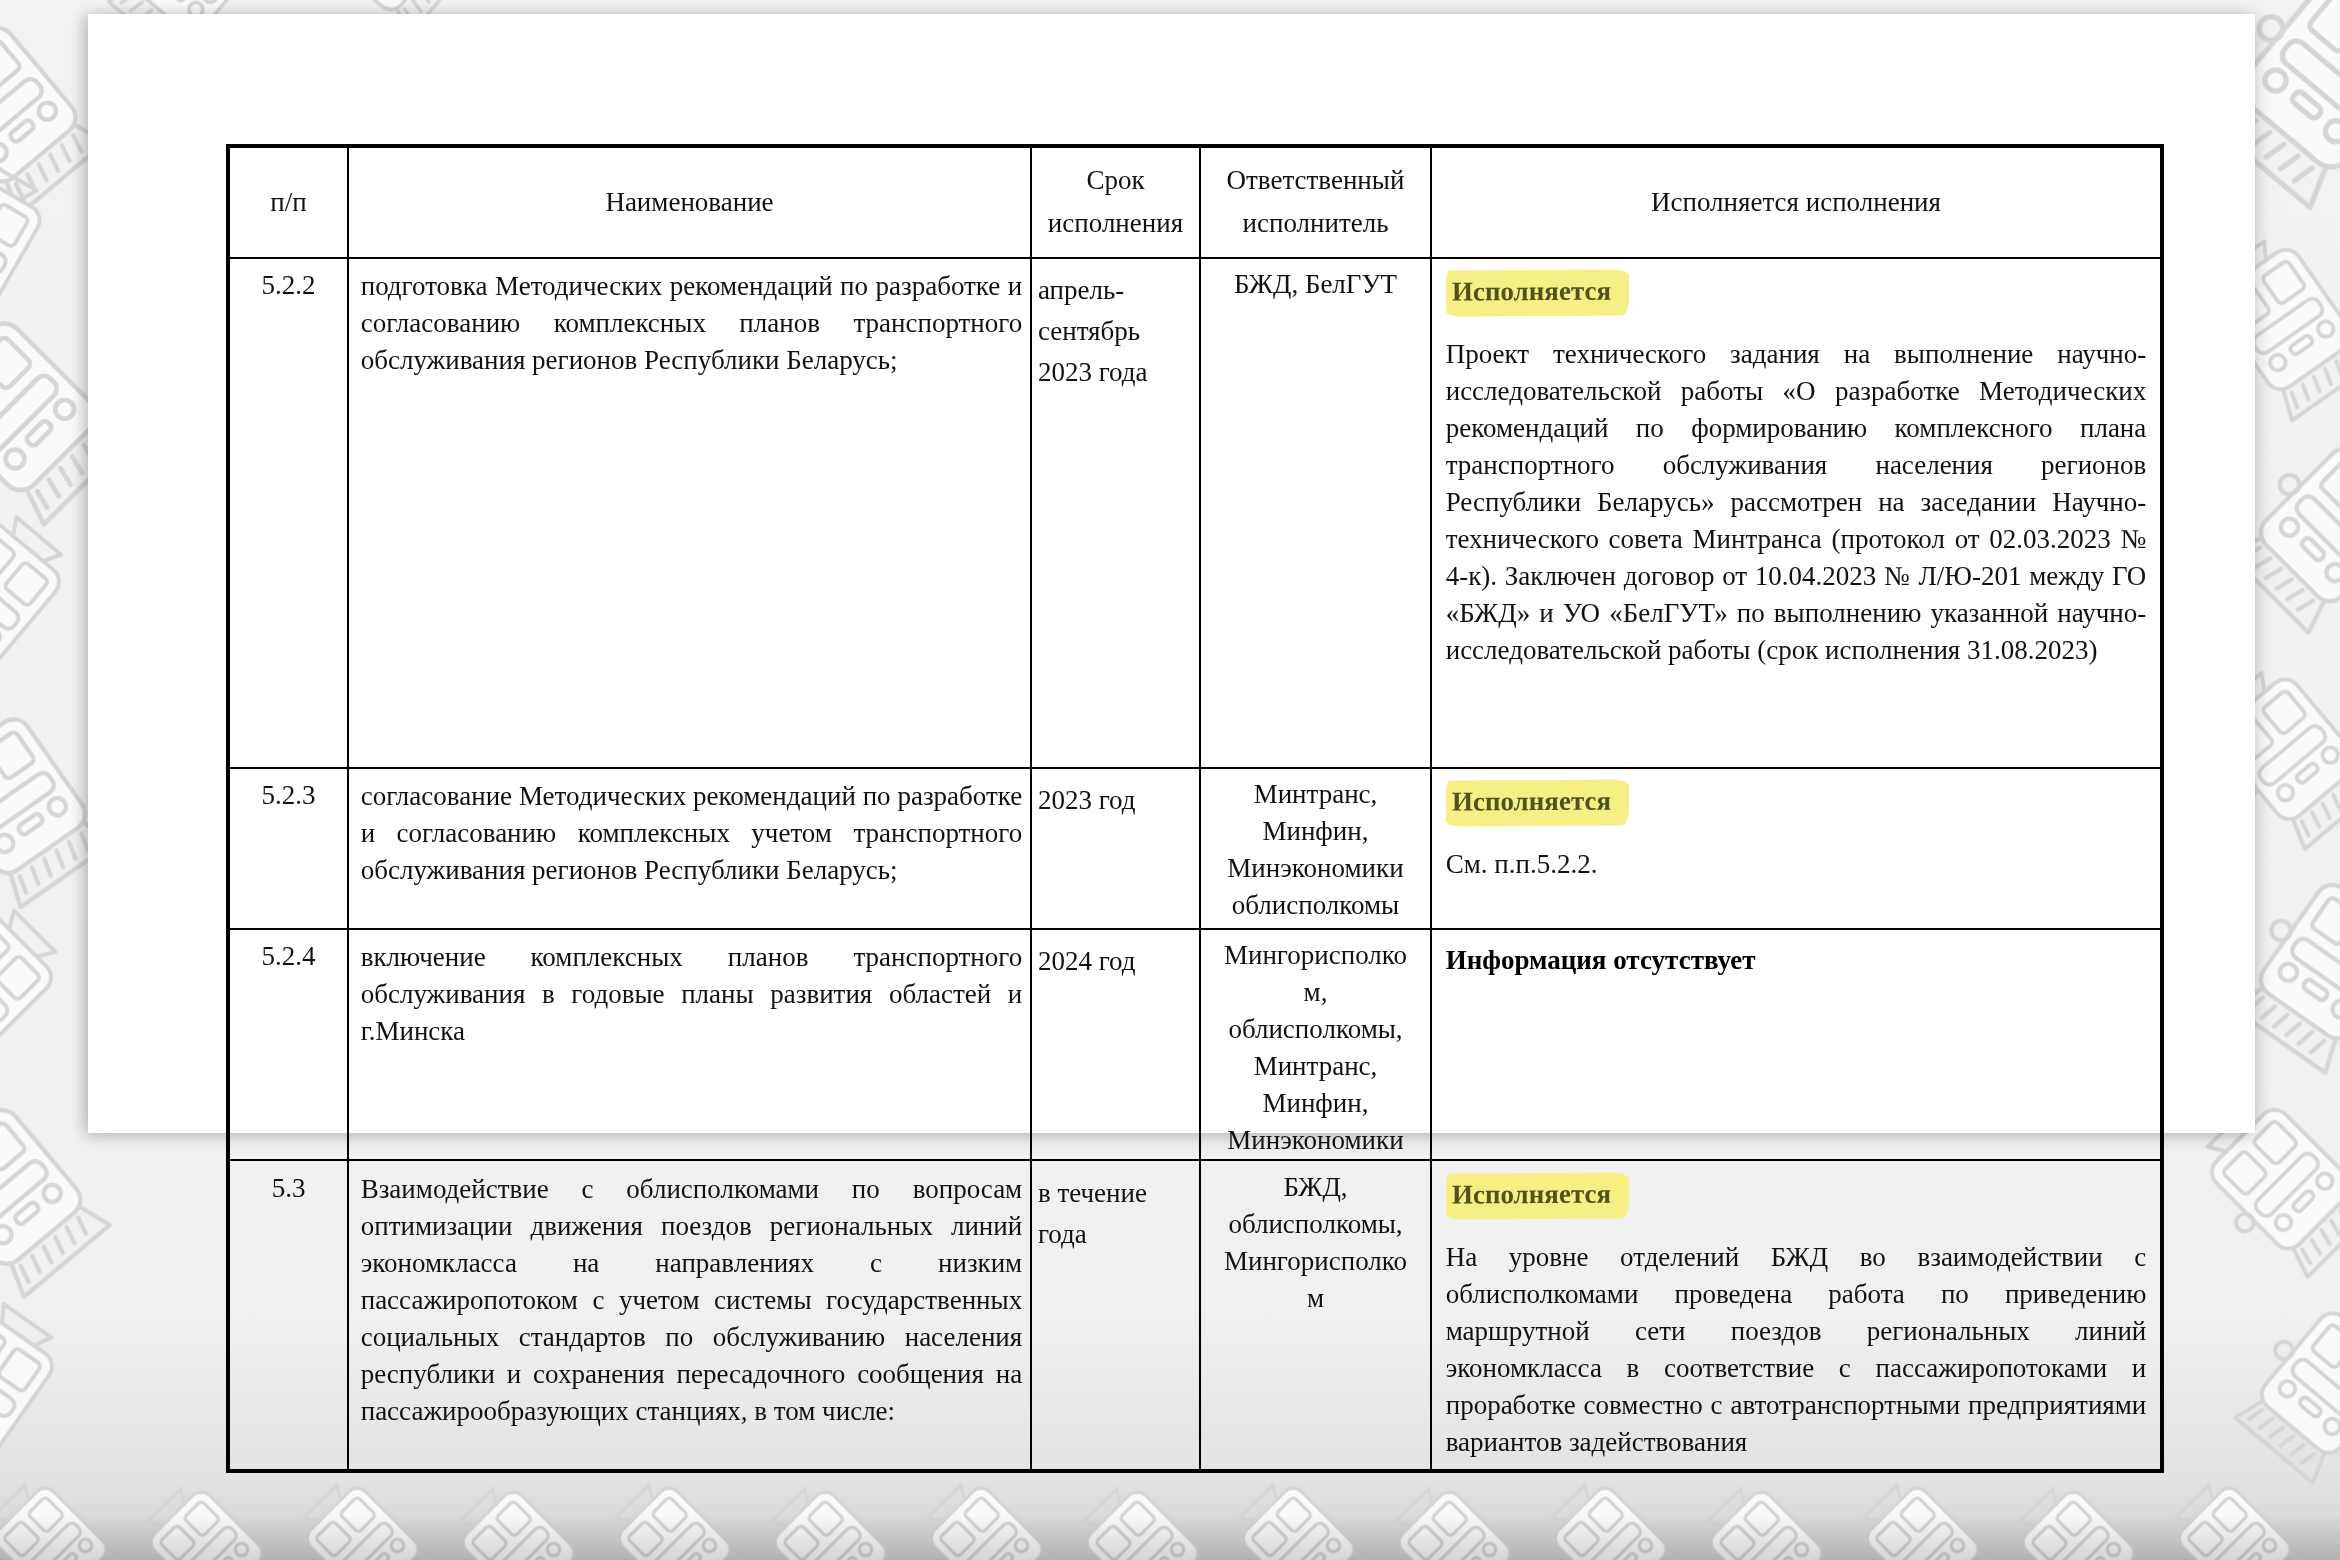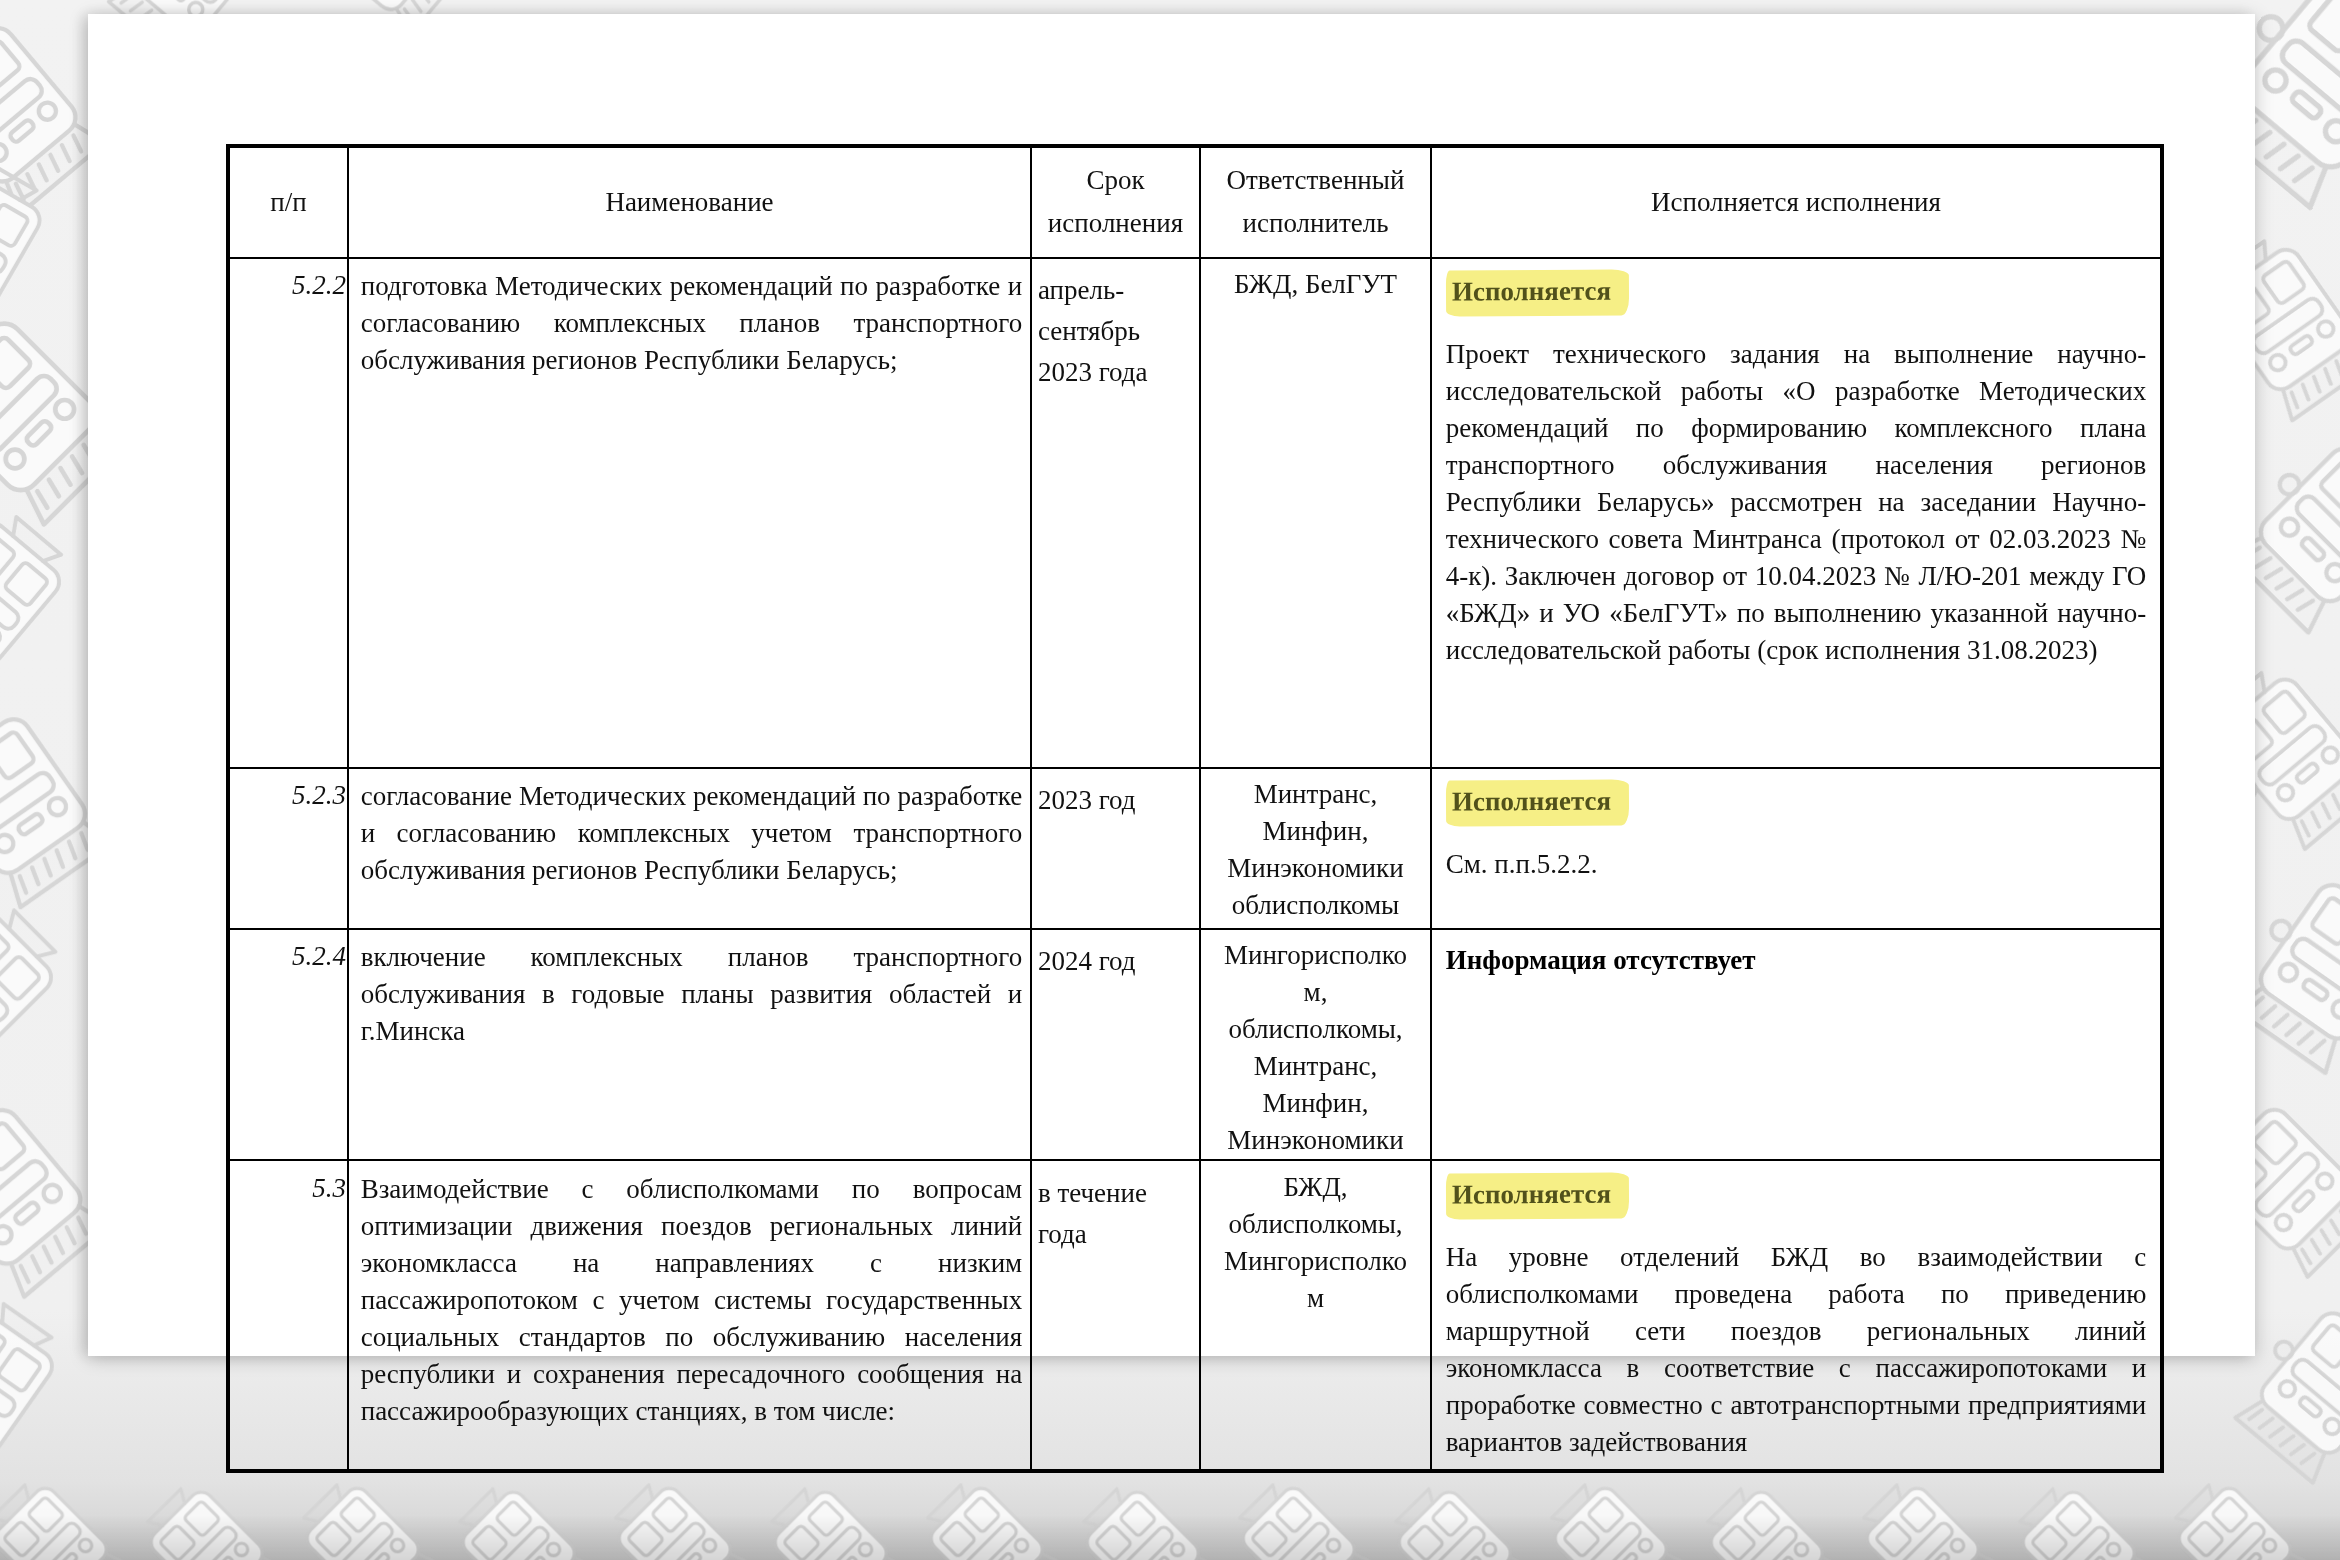--- a/index.html
+++ b/index.html
@@ -5,36 +5,36 @@
   html,body{margin:0;padding:0;background:#e8e8e8;}
   .canvas{
     position:relative;width:2341px;height:1560px;overflow:hidden;
     background:linear-gradient(180deg,#f2f2f2 0%,#f0f0f0 84%,#e2e2e2 95%,#cfcfcf 100%);
     font-family:"Liberation Serif","DejaVu Serif",serif;color:#111;
   }
   .bg{position:absolute;left:0;top:0;}
   .bottom-band{position:absolute;left:0;right:0;bottom:0;height:45px;
     background:linear-gradient(180deg,rgba(0,0,0,0) 0%,rgba(0,0,0,0.14) 100%);}
   .page{
-    position:absolute;left:88px;top:13.7px;width:2167px;height:1342px;background:#ffffff;
+    position:absolute;left:88px;top:13.7px;width:2167px;height:1119px;background:#ffffff;
     box-shadow:0 2.9px 17.6px rgba(0,0,0,0.22), -5.9px 0 13.7px rgba(0,0,0,0.10);
   }
   table.doc{
     position:absolute;left:138px;top:130px;width:1934px;
     border-collapse:collapse;table-layout:fixed;
     border:4.9px solid #000;font-size:27px;
   }
   th,td{border:2.9px solid #000;vertical-align:top;overflow:hidden;}
   thead tr{height:112px;}
   tbody tr:nth-child(1){height:510px;}
   tbody tr:nth-child(2){height:161px;}
   tbody tr:nth-child(3){height:229px;}
   tbody tr:nth-child(4){height:302px;}
   th{font-weight:normal;text-align:center;vertical-align:middle;line-height:43px;padding:3.9px 5.9px;}
-  .cell-num{text-align:right;padding-top:11.7px;font-style:italic;}
+  .cell-num{text-align:center;padding-top:11.7px;}
   .cell-name{padding:9.8px 7.8px 7.8px 11.7px;text-align:justify;line-height:37px;font-family:Liberation Serif, serif;}
   .cell-term{text-align:left;padding:11.7px 5.9px 0 5.9px;line-height:41px;}
   .cell-resp{text-align:center;padding:7.8px 3.9px 0 3.9px;line-height:37px;white-space:pre-line;margin-top:36px;}
   .cell-mon{padding:11.7px 13.7px 7.8px 13.7px;}
   .status-line{line-height:39px;}
   .hl{
     display:inline-block;background:#f6ef86;color:#51511b;font-weight:bold;
     padding:2px 17.6px 4.9px 5.9px;border-radius:3.9px 17.6px 7.8px 13.7px / 13.7px 5.9px 17.6px 5.9px;
     transform:rotate(-0.35deg);
   }

